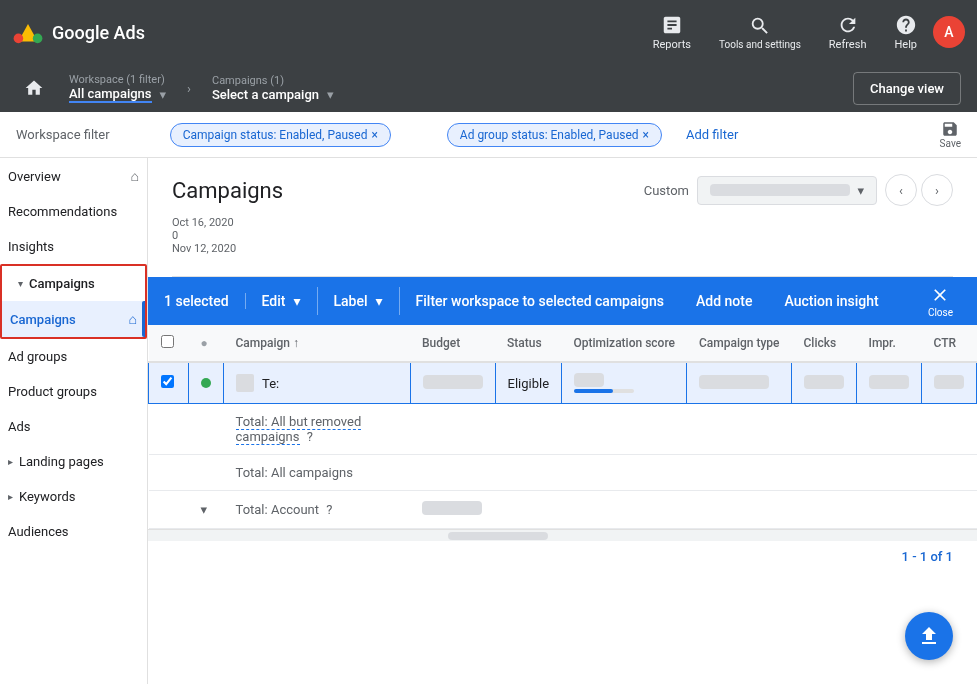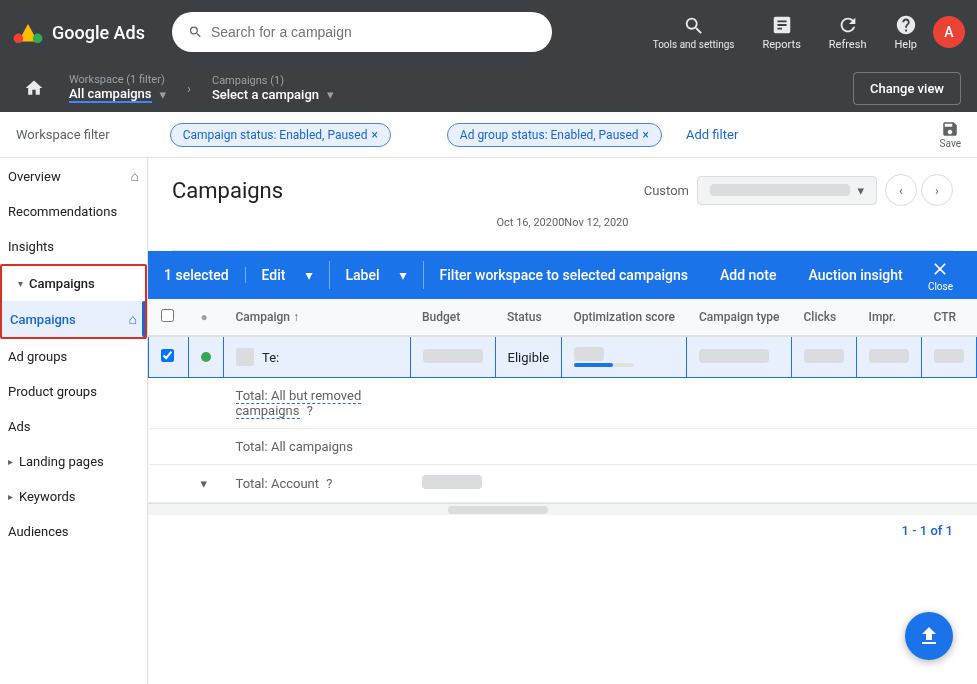--- a/index.html
+++ b/index.html
@@ -266,24 +266,25 @@
       align-items: center;
       justify-content: center;
       cursor: pointer;
       color: #5f6368;
       background: #fff;
     }
 
     
     .date-range-bar {
       display: flex;
-      justify-content: center;
+      justify-content: flex-end;
       padding: 2px 24px;
       font-size: 11px;
       color: #5f6368;
+      flex-direction: column;
     }
 
     
     .selection-bar {
       background: #1a73e8;
       display: flex;
       align-items: center;
       padding: 0 16px;
       height: 48px;
       color: #fff;
@@ -292,21 +293,21 @@
     }
     .selected-count {
       font-size: 14px;
       font-weight: 500;
       padding: 0 16px 0 0;
       border-right: 1px solid rgba(255,255,255,0.4);
     }
     .sel-btn {
       display: flex;
       align-items: center;
-      gap: 20px;
+      gap: 8px;
       padding: 0 16px;
       font-size: 14px;
       font-weight: 500;
       cursor: pointer;
       height: 100%;
     }
     .sel-sep { width: 1px; background: rgba(255,255,255,0.4); height: 28px; }
     .filter-workspace-btn {
       padding: 0 16px;
       font-size: 14px;
@@ -459,39 +460,33 @@
 
   <div class="google-ads-logo">
     <svg class="logo-icon" viewBox="0 0 40 40">
       <polygon points="8,32 20,10 32,32" fill="#fbbc04"></polygon>
       <circle cx="32" cy="28" r="6" fill="#34a853"></circle>
       <circle cx="8" cy="28" r="6" fill="#ea4335"></circle>
     </svg>
     <span>Google Ads</span>
   </div>
 
-  <div class="search-bar">
-    <svg width="16" height="16" viewBox="0 0 24 24" fill="#5f6368">
-      <path d="M15.5 14h-.79l-.28-.27A6.471 6.471 0 0 0 16 9.5 6.5 6.5 0 1 0 9.5 16c1.61 0 3.09-.59 4.23-1.57l.27.28v.79l5 4.99L20.49 19l-4.99-5zm-6 0C7.01 14 5 11.99 5 9.5S7.01 5 9.5 5 14 7.01 14 9.5 11.99 14 9.5 14z"></path>
-    </svg>
-    <input type="text" placeholder="Search for a campaign" style="">
-  </div>
 
   <div class="nav-icons">
+    <div class="nav-icon-item">
+      <svg width="22" height="22" viewBox="0 0 24 24" fill="#e8eaed">
+        <path d="M19 3H5c-1.1 0-2 .9-2 2v14c0 1.1.9 2 2 2h14c1.1 0 2-.9 2-2V5c0-1.1-.9-2-2-2zm-7 14H7v-2h5v2zm5-4H7v-2h10v2zm0-4H7V7h10v2z"></path>
+      </svg>
+      <span>Reports</span>
+    </div>
     <div class="nav-icon-item">
       <svg width="22" height="22" viewBox="0 0 24 24" fill="#e8eaed">
         <path d="M15.5 14h-.79l-.28-.27A6.471 6.471 0 0 0 16 9.5 6.5 6.5 0 1 0 9.5 16c1.61 0 3.09-.59 4.23-1.57l.27.28v.79l5 4.99L20.49 19l-4.99-5zm-6 0C7.01 14 5 11.99 5 9.5S7.01 5 9.5 5 14 7.01 14 9.5 11.99 14 9.5 14z"></path>
       </svg>
       <span style="font-size:10px;text-align:center;">Tools and settings</span>
-    </div>
-    <div class="nav-icon-item">
-      <svg width="22" height="22" viewBox="0 0 24 24" fill="#e8eaed">
-        <path d="M19 3H5c-1.1 0-2 .9-2 2v14c0 1.1.9 2 2 2h14c1.1 0 2-.9 2-2V5c0-1.1-.9-2-2-2zm-7 14H7v-2h5v2zm5-4H7v-2h10v2zm0-4H7V7h10v2z"></path>
-      </svg>
-      <span>Reports</span>
     </div>
     <div class="nav-icon-item">
       <svg width="22" height="22" viewBox="0 0 24 24" fill="#e8eaed">
         <path d="M17.65 6.35C16.2 4.9 14.21 4 12 4c-4.42 0-7.99 3.58-7.99 8s3.57 8 7.99 8c3.73 0 6.84-2.55 7.73-6h-2.08c-.82 2.33-3.04 4-5.65 4-3.31 0-6-2.69-6-6s2.69-6 6-6c1.66 0 3.14.69 4.22 1.78L13 11h7V4l-2.35 2.35z"></path>
       </svg>
       <span>Refresh</span>
     </div>
     <div class="nav-icon-item">
       <svg width="22" height="22" viewBox="0 0 24 24" fill="#e8eaed">
         <path d="M12 2C6.48 2 2 6.48 2 12s4.48 10 10 10 10-4.48 10-10S17.52 2 12 2zm1 17h-2v-2h2v2zm2.07-7.75l-.9.92C13.45 12.9 13 13.5 13 15h-2v-.5c0-1.1.45-2.1 1.17-2.83l1.24-1.26c.37-.36.59-.86.59-1.41 0-1.1-.9-2-2-2s-2 .9-2 2H8c0-2.21 1.79-4 4-4s4 1.79 4 4c0 .88-.36 1.68-.93 2.25z"></path>

